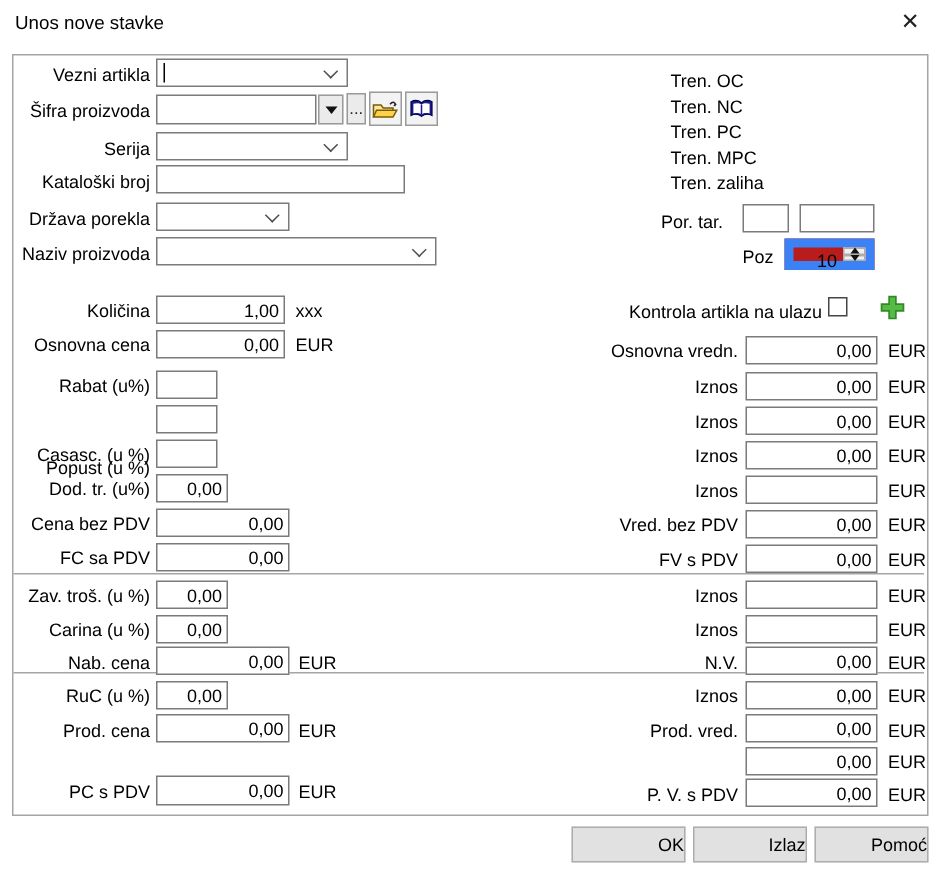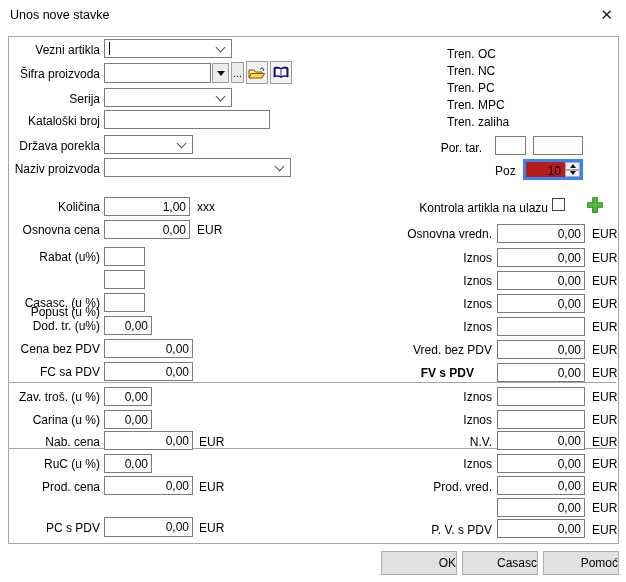--- a/index.html
+++ b/index.html
@@ -14,21 +14,21 @@
   .chev{position:absolute;right:7px;top:4px;width:6px;height:6px;
         border-right:1px solid #505050;border-bottom:1px solid #505050;transform:rotate(45deg);}
   .caret{position:absolute;left:4px;top:2px;width:1px;height:13px;background:#000;}
   .cbtn{position:absolute;box-sizing:border-box;border:1px solid #9a9a9a;background:#ebebeb;
         display:flex;align-items:center;justify-content:center;font-family:"Liberation Sans",sans-serif;
         font-size:11px;color:#222;cursor:default;}
   .tri-down{width:0;height:0;border-left:4px solid transparent;border-right:4px solid transparent;border-top:5px solid #111;}
   .gbox{position:absolute;border:1px solid #a5a5a5;}
   .hline{position:absolute;height:1px;background:#a5a5a5;}
   .checkbox{position:absolute;width:13px;height:13px;border:1px solid #454545;background:#fff;box-sizing:border-box;}
-  .spin{position:absolute;box-sizing:border-box;border:3px solid #3b82f6;background:#b91c1c;}
+  .spin{position:absolute;box-sizing:border-box;border:6px solid #3b82f6;background:#b91c1c;}
   .spinval{position:absolute;right:19px;top:2px;}
   .sbcol{position:absolute;right:0;top:0;width:15px;height:100%;}
   .sb{box-sizing:border-box;width:100%;height:50%;background:#f0f0f0;border:1px solid #adadad;
       display:flex;align-items:center;justify-content:center;}
   .tri-up-s{width:0;height:0;border-left:3px solid transparent;border-right:3px solid transparent;border-bottom:4px solid #111;}
   .tri-down-s{width:0;height:0;border-left:3px solid transparent;border-right:3px solid transparent;border-top:4px solid #111;}
   .btn{position:absolute;box-sizing:border-box;width:76px;height:24px;background:#e1e1e1;border:1px solid #adadad;
        text-align:right;line-height:22px;font-size:12px;}
   .close{position:absolute;right:13px;top:6px;font-size:15px;color:#222;line-height:18px;}
   .title{position:absolute;left:10px;top:8px;font-size:12.5px;}
@@ -165,21 +165,21 @@
   <div class="lbl" style="left:592px;top:297px;">EUR</div>
 
   <div class="lbl ra" style="left:330px;top:320px;width:162px;">Iznos</div>
   <input class="txt num" style="left: 497px; top: 317px; width: 88px; height: 19px;" value="">
   <div class="lbl" style="left:592px;top:320px;">EUR</div>
 
   <div class="lbl ra" style="left:330px;top:343px;width:162px;">Vred. bez PDV</div>
   <input class="txt num" style="left: 497px; top: 340px; width: 88px; height: 19px;" value="0,00">
   <div class="lbl" style="left:592px;top:343px;">EUR</div>
 
-  <div class="lbl ra" style="left:312px;top:366px;width:162px;font-weight:bold;">FV s PDV</div>
+  <div class="lbl ra" style="left:330px;top:366px;width:162px;">FV s PDV</div>
   <input class="txt num" style="left: 497px; top: 363px; width: 88px; height: 19px;" value="0,00">
   <div class="lbl" style="left:592px;top:366px;">EUR</div>
 
   <div class="lbl ra" style="left:10px;top:390px;width:90px;">Zav. troš. (u %)</div>
   <input class="txt num" style="left: 104px; top: 387px; width: 48px; height: 19px;" value="0,00">
 
   <div class="lbl ra" style="left:10px;top:413px;width:90px;">Carina (u %)</div>
   <input class="txt num" style="left: 104px; top: 410px; width: 48px; height: 19px;" value="0,00">
 
   <div class="lbl ra" style="left:10px;top:435px;width:90px;">Nab. cena</div>
@@ -218,16 +218,16 @@
   <div class="lbl" style="left:592px;top:480px;">EUR</div>
 
   <input class="txt num" style="left: 497px; top: 498px; width: 88px; height: 19px;" value="0,00">
   <div class="lbl" style="left:592px;top:501px;">EUR</div>
 
   <div class="lbl ra" style="left:330px;top:523px;width:162px;">P. V. s PDV</div>
   <input class="txt num" style="left: 497px; top: 519px; width: 88px; height: 19px;" value="0,00">
   <div class="lbl" style="left:592px;top:523px;">EUR</div>
 
   <div class="btn" style="left:381px;top:551px;">OK</div>
-  <div class="btn" style="left:462px;top:551px;">Casasc</div>
+  <div class="btn" style="left:462px;top:551px;">Izlaz</div>
   <div class="btn" style="left:543px;top:551px;">Pomoć</div>
 
 </div>
 
 </body></html>

